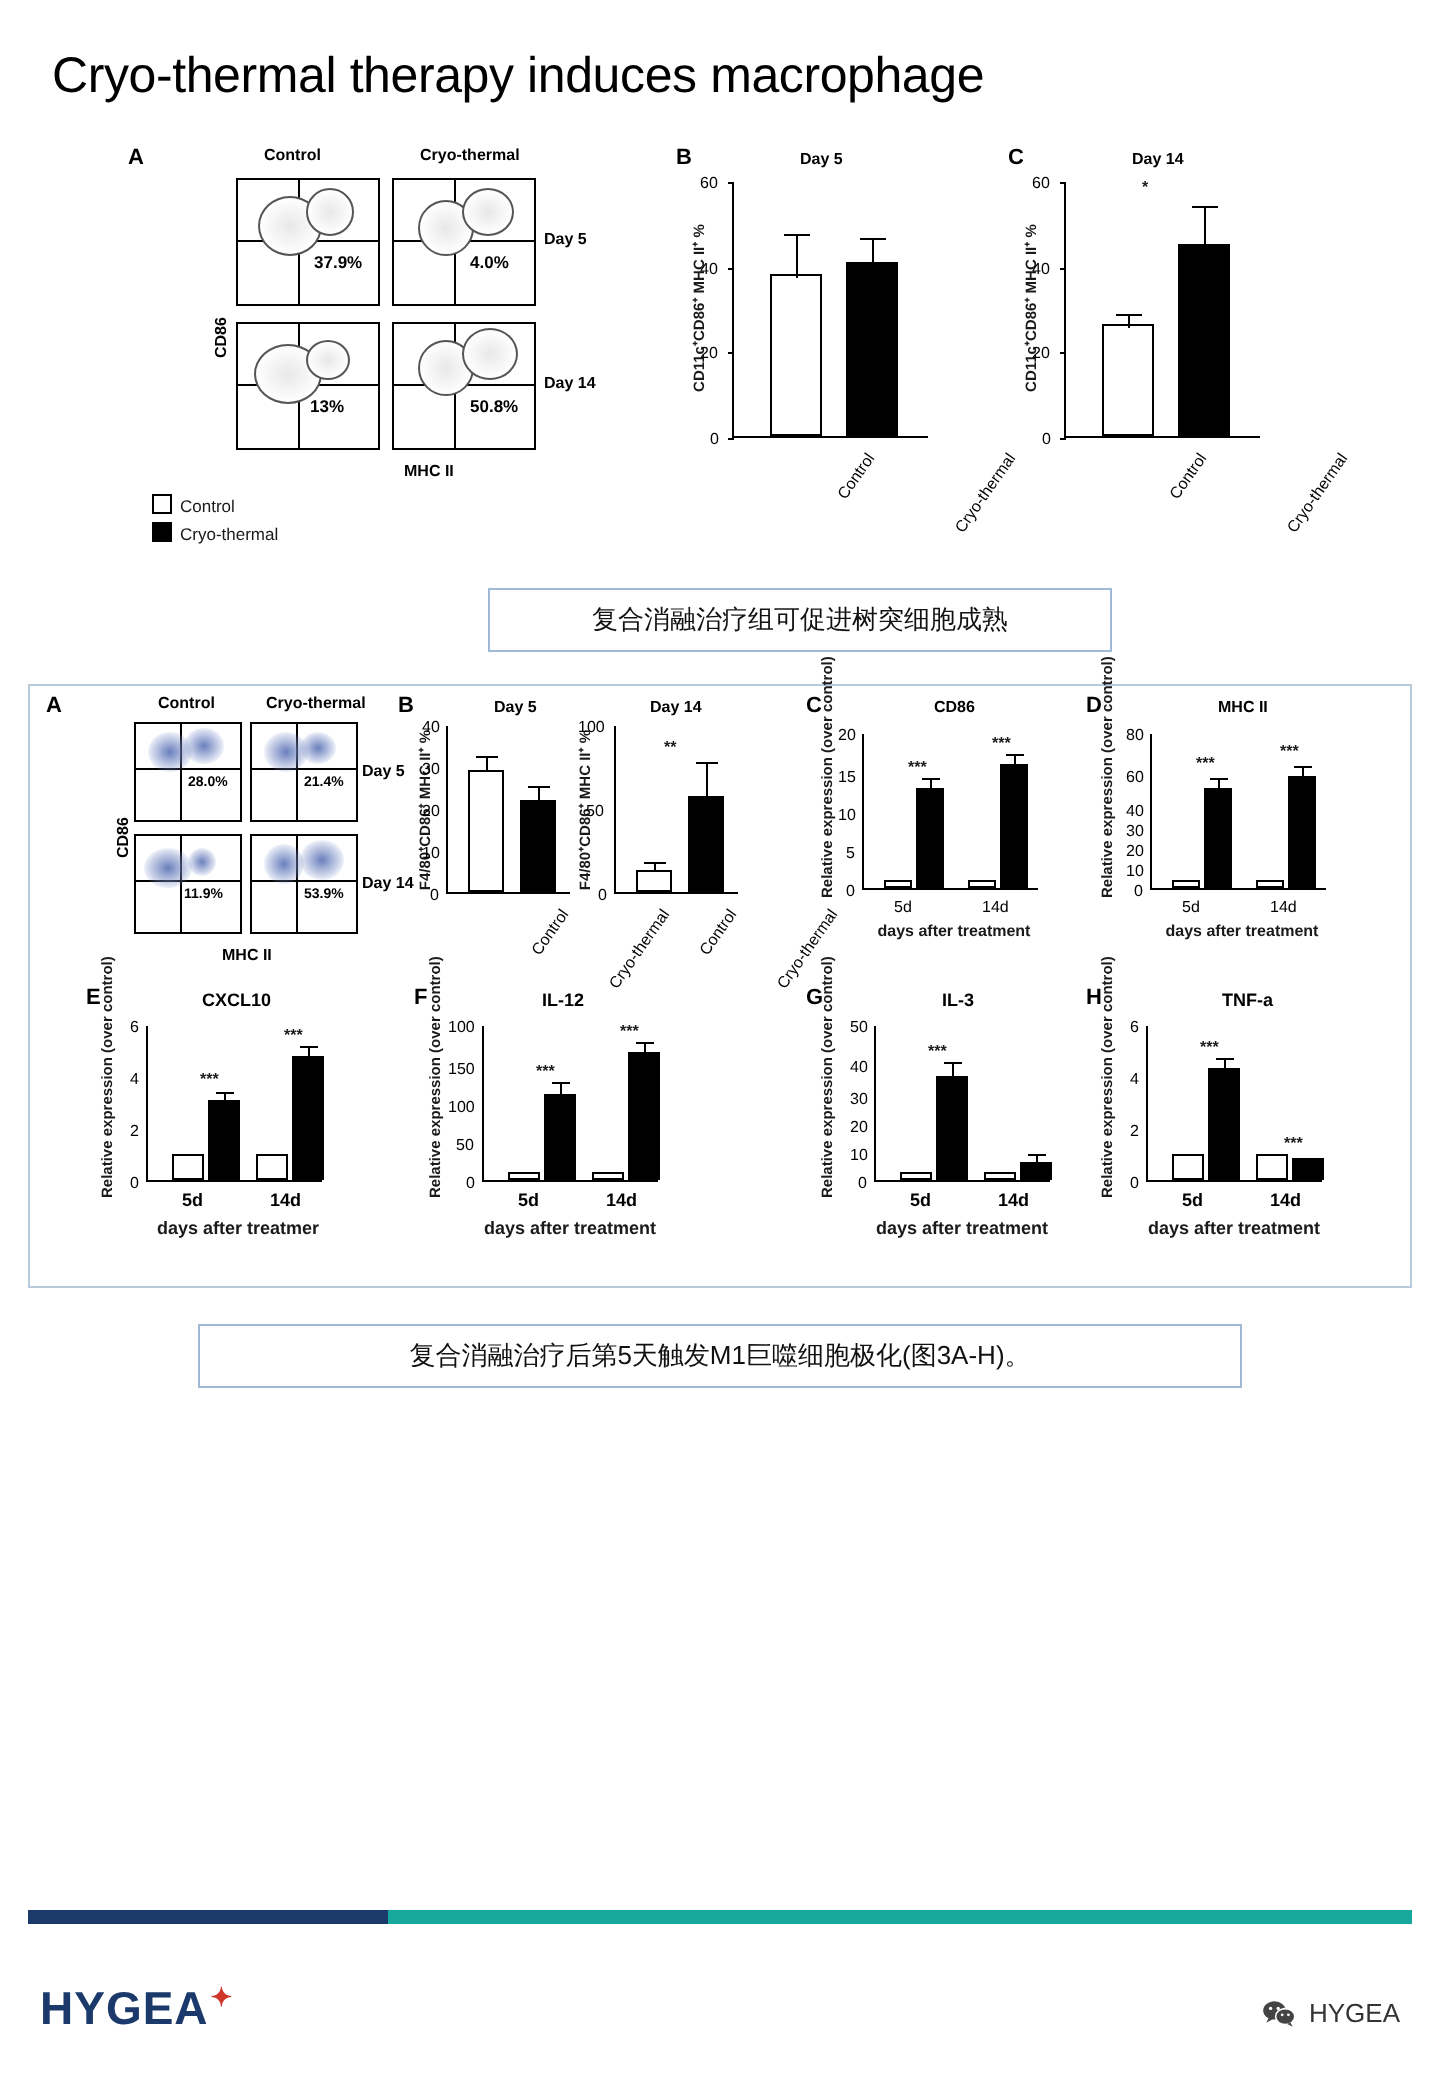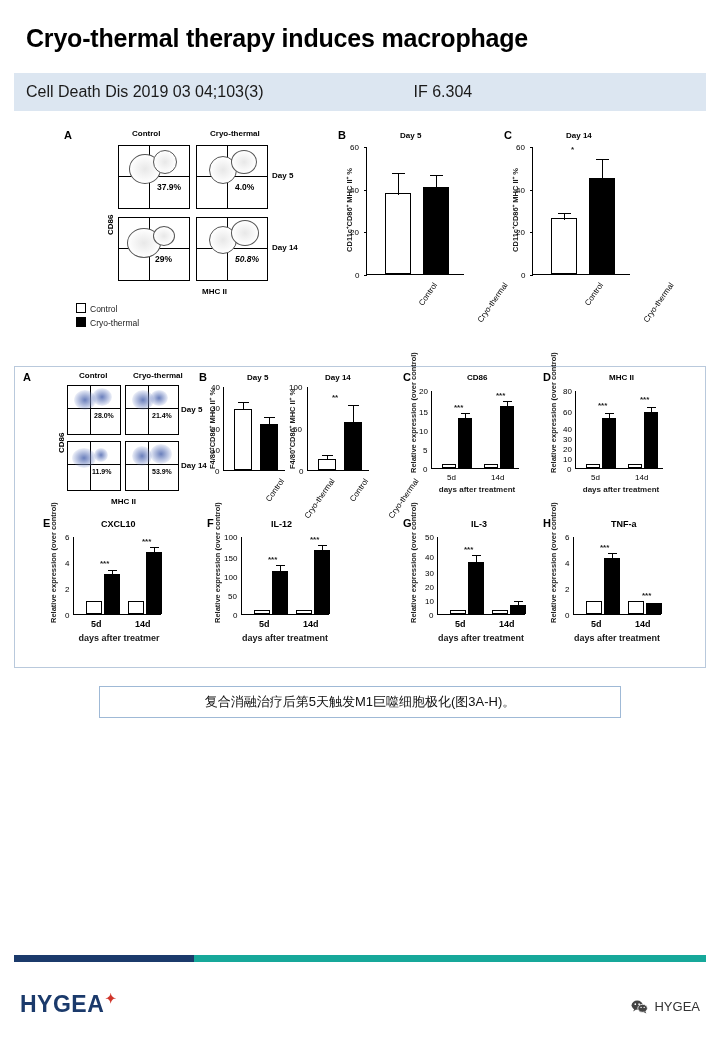--- a/index.html
+++ b/index.html
@@ -17,21 +17,21 @@
   }
   .page {
     width: 720px;
     height: 1040px;
     position: relative;
   }
   
   .title {
     padding: 22px 26px 0 26px;
     font-size: 25px;
-    font-weight: bold;
+    font-weight: normal;
     line-height: 1.32;
     color: #000;
     letter-spacing: -0.2px;
   }
   .title .line2 { display: block; }
 
   
   .journal-bar {
     margin: 18px 14px 0 14px;
     background: #dce6f1;
@@ -248,24 +248,20 @@
 </style>
 </head>
 <body>
 
 <div class="page">
 
   <div class="title">
     <span>Cryo-thermal therapy induces macrophage</span>
   </div>
 
-  <div class="journal-bar">
-    <span class="citation">Cell Death Dis 2019 03 04;103(3)</span>
-    <span class="iffactor">IF 6.304</span>
-  </div>
 
 
   <div class="figure-block">
     <div class="fig1">
 
       <div>
         <div class="panel-letter" style="left:50px; top:4px;">A</div>
         <div class="lbl b" style="left:118px; top:4px;">Control</div>
         <div class="lbl b" style="left:196px; top:4px;">Cryo-thermal</div>
 
@@ -281,28 +277,28 @@
           <div class="quadh" style="left:0; top:30px; width:70px; height:1px;"></div>
           <div class="blob" style="left:12px; top:10px; width:26px; height:26px;"></div>
           <div class="blob" style="left:34px; top:4px; width:24px; height:22px;"></div>
           <div class="pct" style="left:38px; top:36px;">4.0%</div>
         </div>
         <div class="flow" style="left:104px; top:92px; width:70px; height:62px;">
           <div class="quadv" style="left:30px; top:0; width:1px; height:62px;"></div>
           <div class="quadh" style="left:0; top:30px; width:70px; height:1px;"></div>
           <div class="blob" style="left:8px; top:10px; width:32px; height:28px;"></div>
           <div class="blob" style="left:34px; top:8px; width:20px; height:18px;"></div>
-          <div class="pct" style="left:36px; top:36px;">29%</div>
+          <div class="pct" style="left:36px; top:36px;">13%</div>
         </div>
         <div class="flow" style="left:182px; top:92px; width:70px; height:62px;">
           <div class="quadv" style="left:30px; top:0; width:1px; height:62px;"></div>
           <div class="quadh" style="left:0; top:30px; width:70px; height:1px;"></div>
           <div class="blob" style="left:12px; top:8px; width:26px; height:26px;"></div>
           <div class="blob" style="left:34px; top:2px; width:26px; height:24px;"></div>
-          <div class="pct" style="left:38px; top:36px;font-style:italic;">50.8%</div>
+          <div class="pct" style="left:38px; top:36px;">50.8%</div>
         </div>
 
         <div class="lbl b" style="left:258px; top:46px;">Day 5</div>
         <div class="lbl b" style="left:258px; top:118px;">Day 14</div>
         <div class="lbl b r" style="left:92px; top:110px;">CD86</div>
         <div class="lbl b" style="left:188px; top:162px;">MHC II</div>
 
         <div class="legend-key" style="left:62px; top:178px;">
           <span class="sw white"></span><span>Control</span>
         </div>
@@ -354,20 +350,23 @@
           <div class="bar black" style="left:56px; width:26px; height:96px;"></div>
           <div class="err" style="left:69px; top:12px; height:20px;"></div>
           <div class="errcap" style="left:63px; top:12px; width:13px;"></div>
           <div class="sig" style="left:38px; top:-2px;">*</div>
         </div>
         <div class="lbl tilt" style="left:558px; top:156px;">Control</div>
         <div class="lbl tilt" style="left:608px; top:156px;">Cryo-thermal</div>
       </div>
     </div>
 
+    <div class="caption-wrap">
+      <div class="caption-box" style="width:290px; margin-left:80px;">复合消融治疗组可促进树突细胞成熟</div>
+    </div>
   </div>
 
   <div class="figure-block">
     <div class="fig2">
 
       <div>
         <div class="panel-letter" style="left:8px; top:4px;">A</div>
         <div class="lbl b" style="left:64px; top:4px;">Control</div>
         <div class="lbl b" style="left:118px; top:4px;">Cryo-thermal</div>
 

